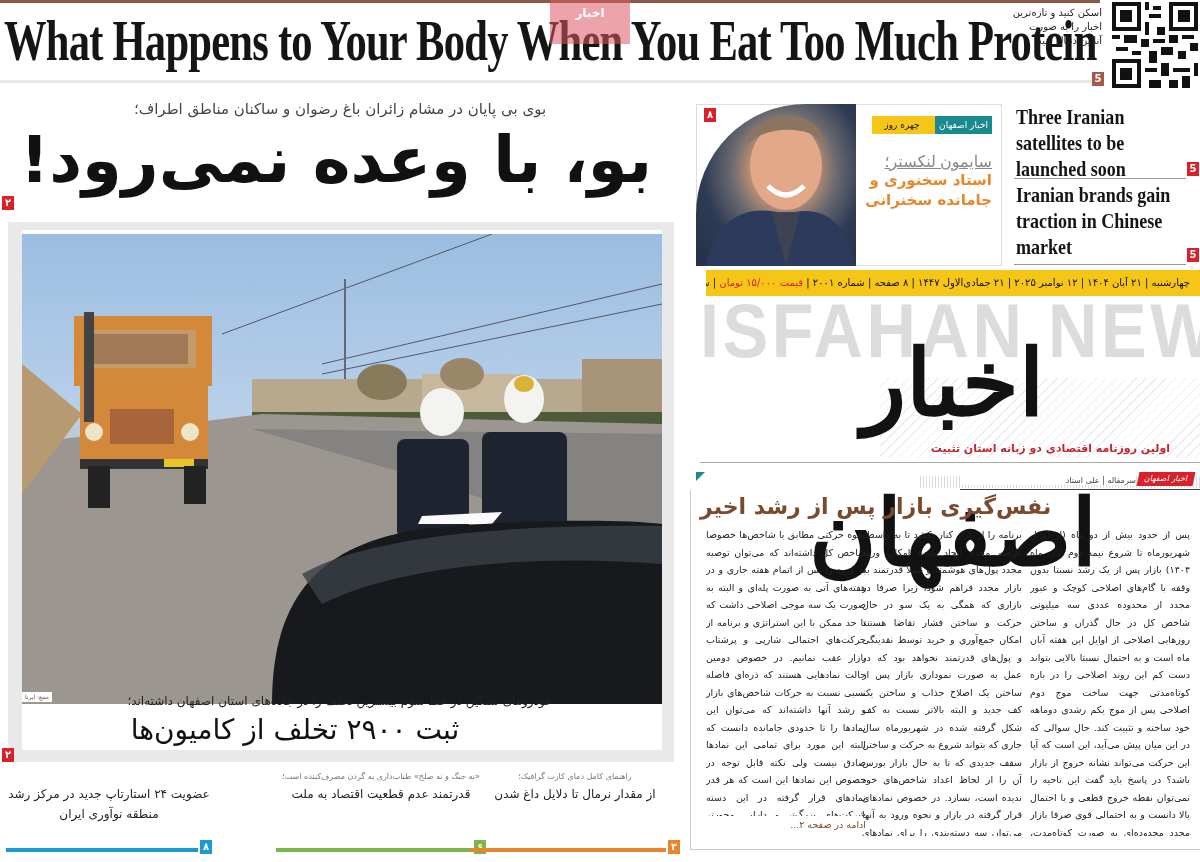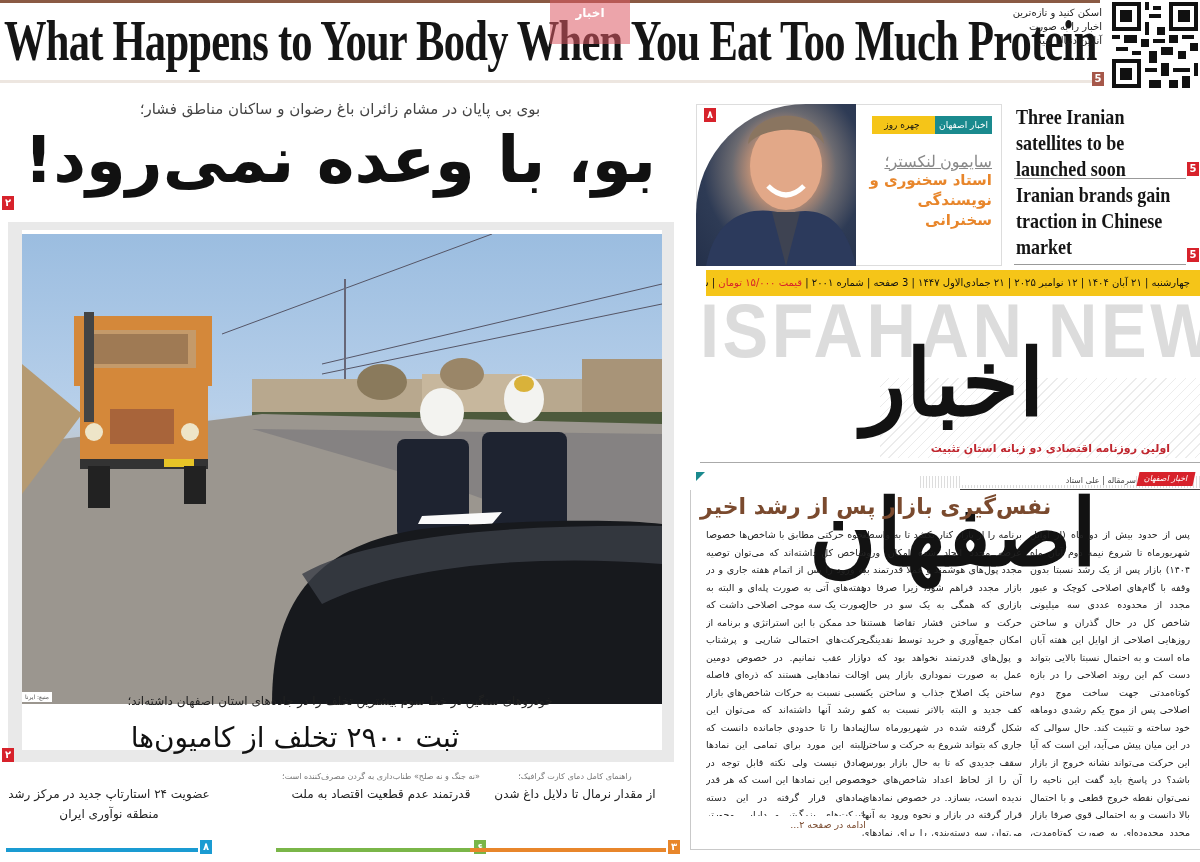--- a/index.html
+++ b/index.html
@@ -32,21 +32,21 @@
     background: #a6584a; color: #fff; font-size: 10px; font-weight: bold; text-align: center; line-height: 14px;
   }
   .qr { left: 1112px; top: 2px; width: 86px; height: 86px; background: #fff; }
 
   
   .kicker-1 {
     left: 20px; top: 100px; width: 640px; direction: rtl; text-align: center;
     font-size: 15px; color: #444;
   }
   .main-headline {
-    left: 20px; top: 118px; width: 640px; direction: rtl; text-align: center;
+    left: 20px; top: 118px; width: 640px; direction: rtl; text-align: left;
     font-size: 64px; font-weight: bold; line-height: 84px; color: #111;
   }
   .badge { color: #fff; font-size: 10px; font-weight: bold; text-align: center; line-height: 14px; width: 12px; height: 14px; }
   .badge.red { background: #d7222b; }
   .badge.blue { background: #1a9bd2; }
   .badge.green { background: #7ab648; }
   .badge.orange { background: #e8862b; }
   .badge.brown { background: #a6584a; }
 
   .photo-frame { left: 8px; top: 222px; width: 666px; height: 540px; background: #e9e9e9; }
@@ -192,21 +192,21 @@
       <rect x="12" y="15" width="2" height="3"></rect>
         <rect x="15" y="16" width="4" height="1"></rect>
         <rect x="17" y="18" width="2" height="3"></rect>
       <rect x="9" y="19" width="3" height="2"></rect>
         <rect x="14" y="19" width="2" height="2"></rect>
         <rect x="20" y="15" width="1" height="3"></rect>
     </g>
   </svg>
 </div>
 
-<div class="abs kicker-1">بوی بی پایان در مشام زائران باغ رضوان و ساکنان مناطق فشار؛</div>
+<div class="abs kicker-1">بوی بی پایان در مشام زائران باغ رضوان و ساکنان مناطق اطراف؛</div>
 <div class="abs main-headline">بو، با وعده نمی‌رود!</div>
 <div class="abs badge red" style="left:2px; top:196px;">۲</div>
 
 <div class="abs photo-frame">
   <div class="abs photo-inner"></div>
 </div>
 
 <div class="abs photo" aria-label="traffic police officers writing a ticket beside an orange truck">
   <svg width="640" height="470" viewBox="0 0 640 470">
 
@@ -249,21 +249,21 @@
 
     <polygon points="400,282 480,278 470,290 396,290" fill="#fafafa"></polygon>
 
     <path d="M250,470 C250,360 300,310 400,295 C500,285 600,285 640,290 L640,470 Z" fill="#17191d"></path>
     <path d="M280,340 C350,300 500,290 640,292 L640,330 C520,320 380,330 300,370 Z" fill="#3b3f47" opacity="0.8"></path>
   </svg>
 </div>
 <div class="abs photo-credit">منبع: ایرنا</div>
 
 <div class="abs caption-kicker" style="left:80px;text-align:center;">خودروهای سنگین در خط سوم بیشترین تخلف را در جاده‌های استان اصفهان داشته‌اند؛</div>
-<div class="abs caption-headline" style="left:80px; width:430px; text-align:center;margin-top:8px;">ثبت ۲۹۰۰ تخلف از کامیون‌ها</div>
+<div class="abs caption-headline" style="left:80px; width:430px; text-align:center;">ثبت ۲۹۰۰ تخلف از کامیون‌ها</div>
 <div class="abs badge red" style="left:2px; top:748px;">۲</div>
 
 <div class="abs promo" style="left:6px; width:206px;">
   <div class="promo-kicker"></div>
   <div class="promo-title">عضویت ۲۴ استارتاپ جدید در مرکز رشد منطقه نوآوری ایران</div>
   <div class="promo-bar" style="background:#1a9bd2;"></div>
   <div class="badge blue">۸</div>
 </div>
 <div class="abs promo" style="left:236px; width:210px;margin-left:40px;">
   <div class="promo-kicker">«نه جنگ و نه صلح» طناب‌داری به گردن مصرف‌کننده است؛</div>
@@ -286,35 +286,35 @@
     <path d="M72,82 Q90,100 108,82" stroke="#fff" stroke-width="5" fill="none"></path>
     <path d="M10,162 C20,110 55,100 90,110 C125,100 150,115 160,162 Z" fill="#2c3a5c"></path>
     <path d="M76,108 L90,162 L104,108 Z" fill="#3e4352"></path>
   </svg>
 </div>
 <div class="abs badge red" style="left:704px; top:108px;">۸</div>
 <div class="abs weekly-label-bar"></div>
 <div class="abs weekly-logo">اخبار اصفهان</div>
 <div class="abs weekly-tag">چهره روز</div>
 <div class="abs weekly-person">سایمون لنکستر؛</div>
-<div class="abs weekly-title">استاد سخنوری و نویسندگی سخنرانی</div>
+<div class="abs weekly-title">استاد سخنوری و جامانده سخنرانی</div>
 
 <div class="abs en-headline" style="left:1016px; top:104px; width:215px;">Three Iranian satellites to be launched soon</div>
 <div class="abs badge red" style="left:1187px; top:162px;">5</div>
 <div class="abs en-rule" style="left:1014px; top:178px; width:172px;"></div>
 <div class="abs en-headline" style="left:1016px; top:182px; width:215px;">Iranian brands gain traction in Chinese market</div>
 <div class="abs badge red" style="left:1187px; top:248px;">5</div>
 <div class="abs en-rule" style="left:1014px; top:264px; width:172px;"></div>
 
 <div class="abs masthead-bar">
   <span>چهارشنبه</span> |
   <span>۲۱ آبان ۱۴۰۴</span> |
   <span>۱۲ نوامبر ۲۰۲۵</span> |
   <span>۲۱ جمادی‌الاول ۱۴۴۷</span> |
-  <span>3 صفحه</span> |
+  <span>۸ صفحه</span> |
   <span>شماره ۲۰۰۱</span> |
   <span class="price">قیمت ۱۵/۰۰۰ تومان</span> |
   <span>سال هشتم</span>
 </div>
 <div class="abs isfahan-news">ISFAHAN NEWS</div>
 <div class="abs hatch"></div>
 <div class="abs masthead-logo">اخبار اصفهان</div>
 <div class="abs masthead-tagline">اولین روزنامه اقتصادی دو زبانه استان تثبیت</div>
 <div class="abs masthead-rule"></div>
 

